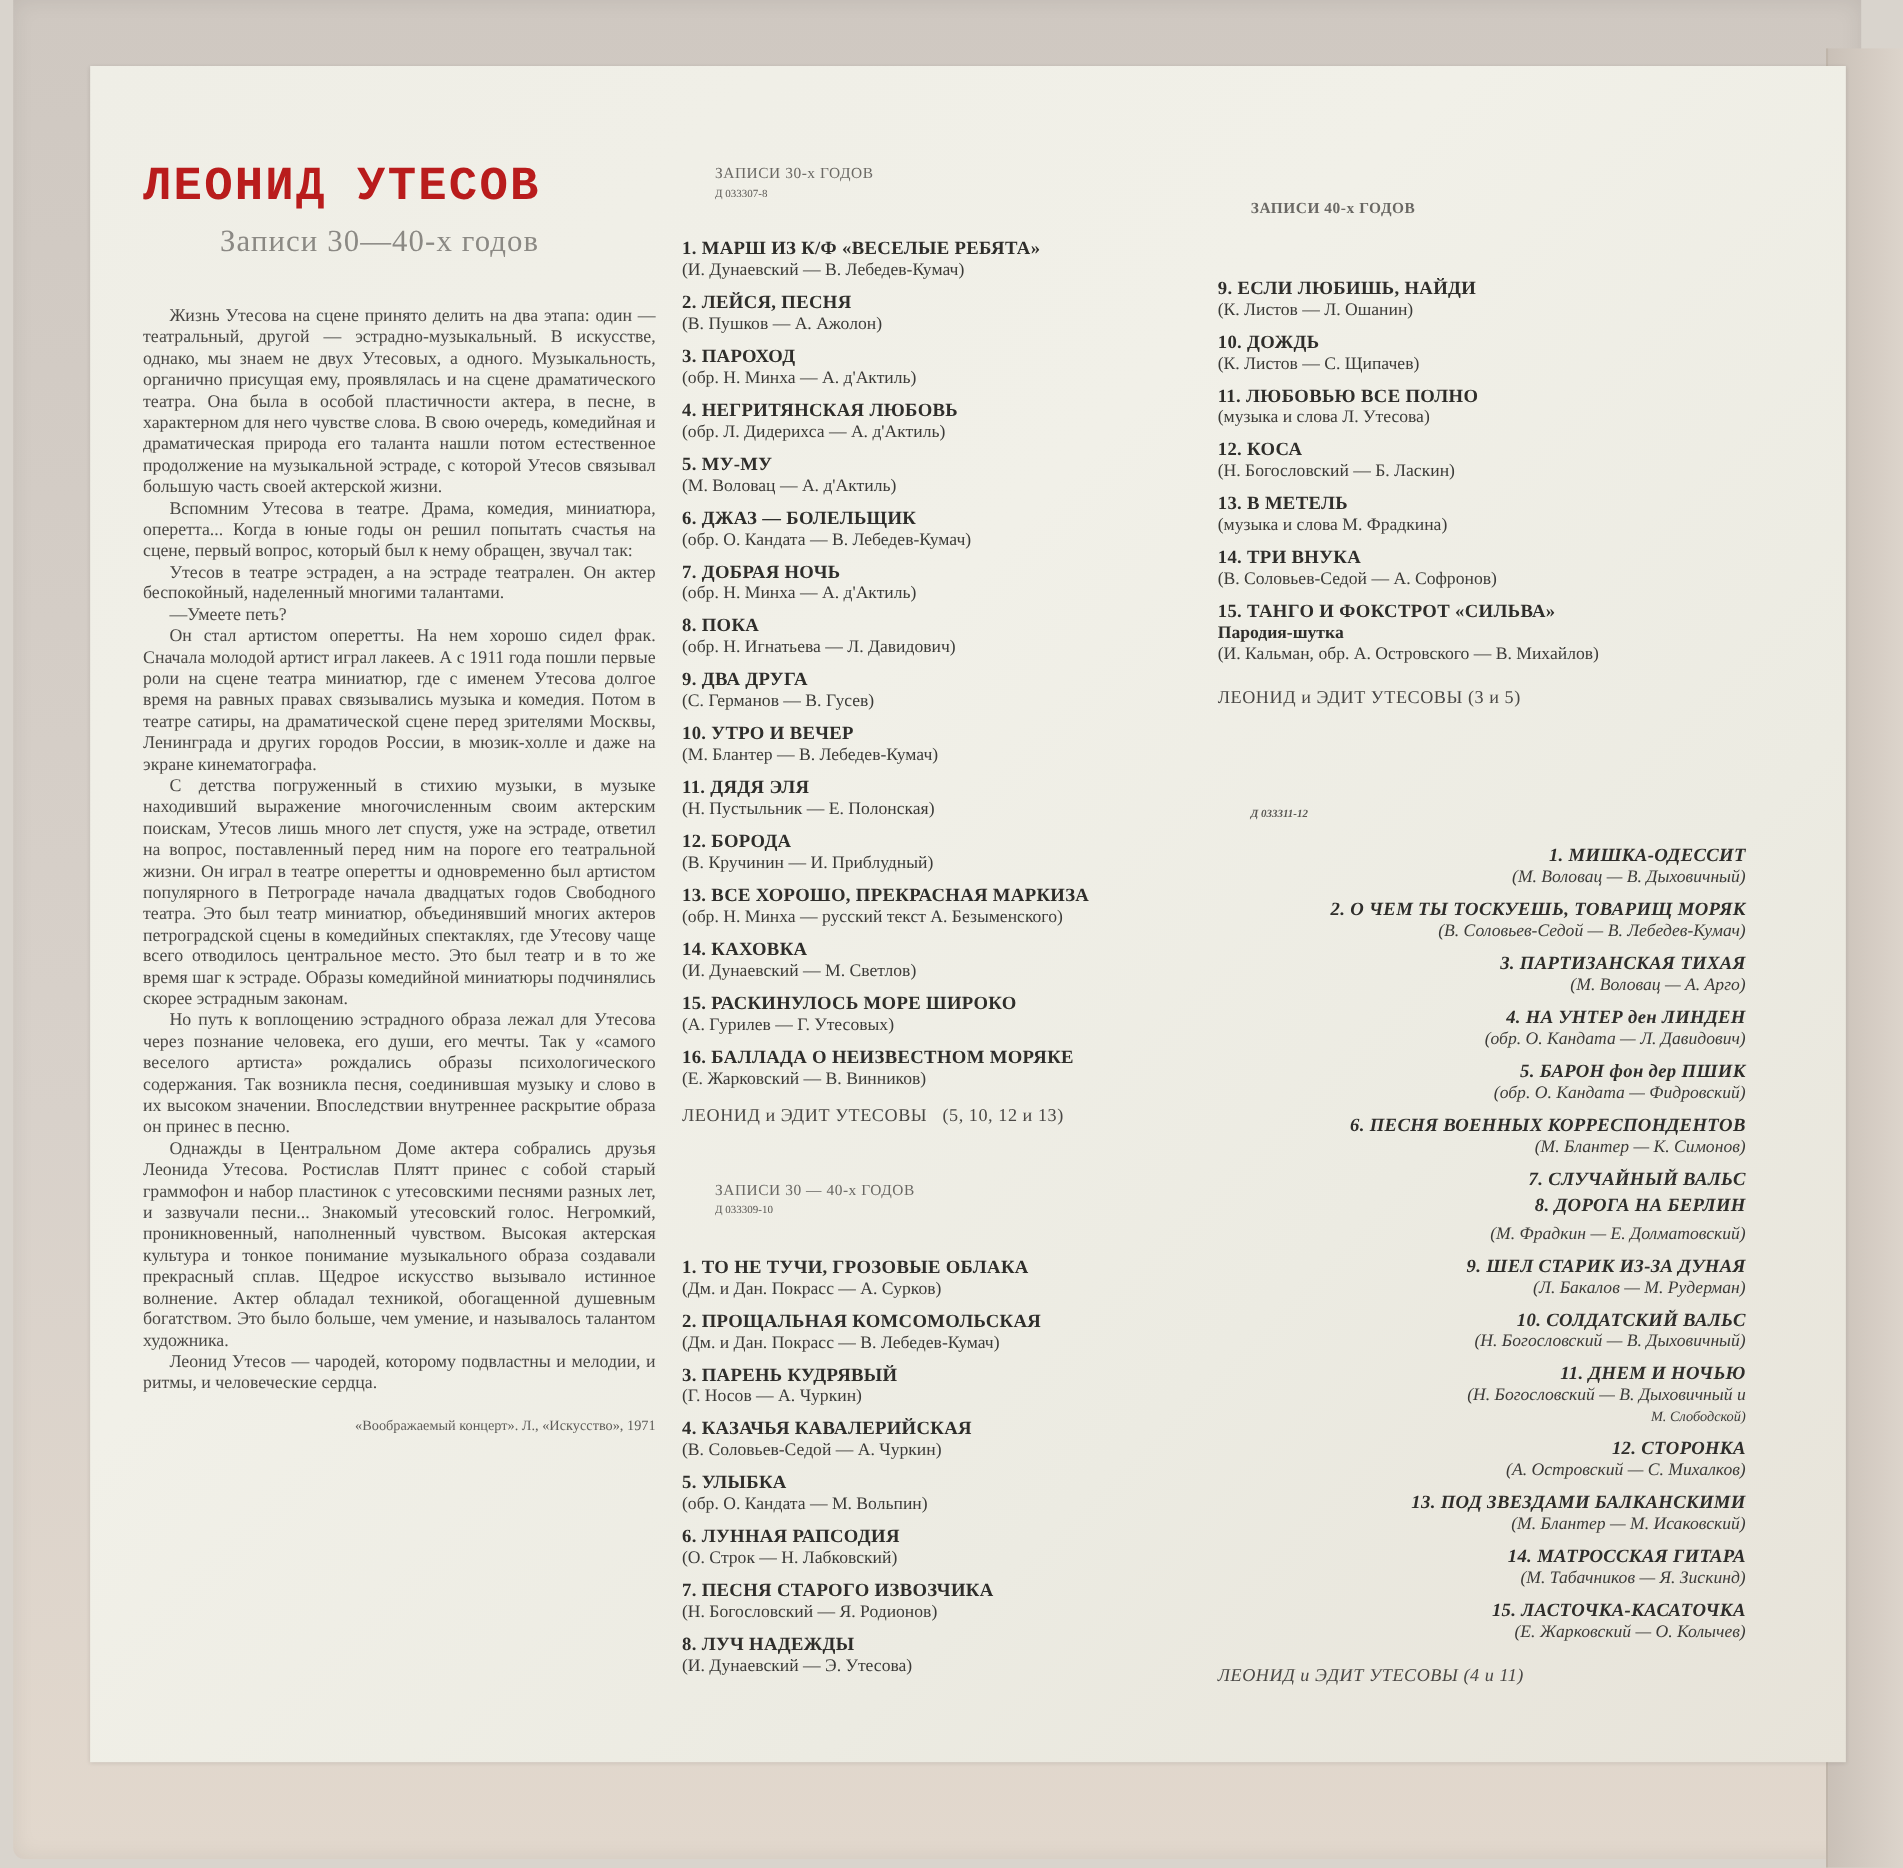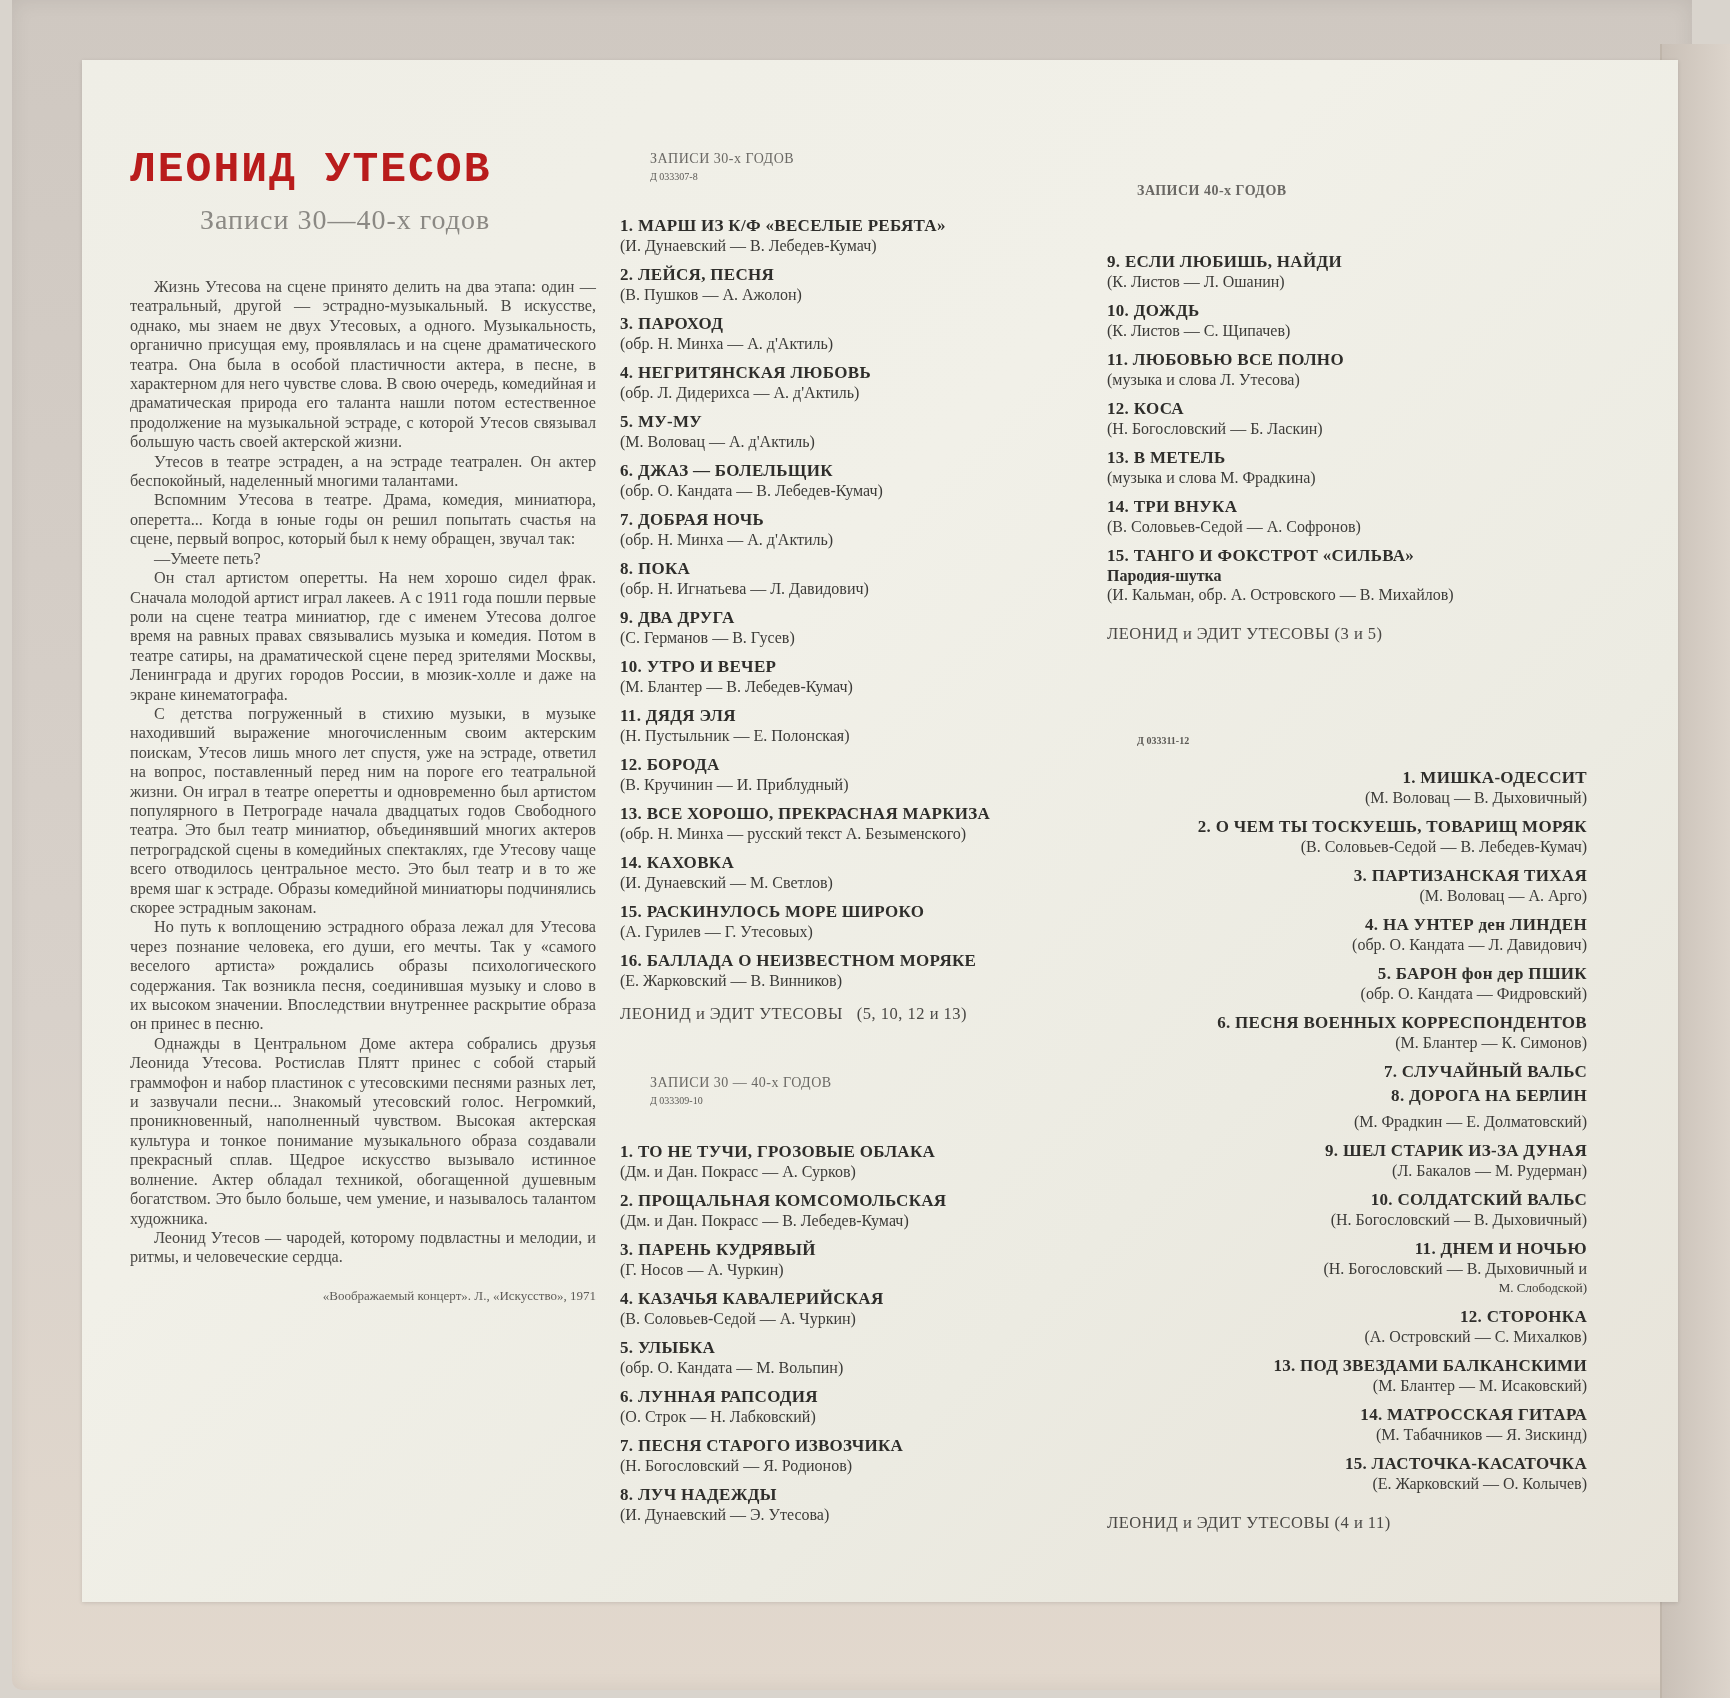--- a/index.html
+++ b/index.html
@@ -58,22 +58,22 @@
 <div class="box"></div>
 <div class="box-edge-right"></div>
 
 <div class="sheet"></div>
 
 <div class="col-left">
   <h1 class="title">ЛЕОНИД УТЕСОВ</h1>
   <div class="subtitle">Записи 30—40-х годов</div>
   <div class="essay">
     <p>Жизнь Утесова на сцене принято делить на два этапа: один — театральный, другой — эстрадно-музыкальный. В искусстве, однако, мы знаем не двух Утесовых, а одного. Музыкальность, органично присущая ему, проявлялась и на сцене драматического театра. Она была в особой пластичности актера, в песне, в характерном для него чувстве слова. В свою очередь, комедийная и драматическая природа его таланта нашли потом естественное продолжение на музыкальной эстраде, с которой Утесов связывал большую часть своей актерской жизни.</p>
+    <p>Вспомним Утесова в театре. Драма, комедия, миниатюра, оперетта... Когда в юные годы он решил попытать счастья на сцене, первый вопрос, который был к нему обращен, звучал так:</p>
     <p>Утесов в театре эстраден, а на эстраде театрален. Он актер беспокойный, наделенный многими талантами.</p>
-    <p>Вспомним Утесова в театре. Драма, комедия, миниатюра, оперетта... Когда в юные годы он решил попытать счастья на сцене, первый вопрос, который был к нему обращен, звучал так:</p>
     <p>—Умеете петь?</p>
     <p>Он стал артистом оперетты. На нем хорошо сидел фрак. Сначала молодой артист играл лакеев. А с 1911 года пошли первые роли на сцене театра миниатюр, где с именем Утесова долгое время на равных правах связывались музыка и комедия. Потом в театре сатиры, на драматической сцене перед зрителями Москвы, Ленинграда и других городов России, в мюзик-холле и даже на экране кинематографа.</p>
     <p>С детства погруженный в стихию музыки, в музыке находивший выражение многочисленным своим актерским поискам, Утесов лишь много лет спустя, уже на эстраде, ответил на вопрос, поставленный перед ним на пороге его театральной жизни. Он играл в театре оперетты и одновременно был артистом популярного в Петрограде начала двадцатых годов Свободного театра. Это был театр миниатюр, объединявший многих актеров петроградской сцены в комедийных спектаклях, где Утесову чаще всего отводилось центральное место. Это был театр и в то же время шаг к эстраде. Образы комедийной миниатюры подчинялись скорее эстрадным законам.</p>
     <p>Но путь к воплощению эстрадного образа лежал для Утесова через познание человека, его души, его мечты. Так у «самого веселого артиста» рождались образы психологического содержания. Так возникла песня, соединившая музыку и слово в их высоком значении. Впоследствии внутреннее раскрытие образа он принес в песню.</p>
     <p>Однажды в Центральном Доме актера собрались друзья Леонида Утесова. Ростислав Плятт принес с собой старый граммофон и набор пластинок с утесовскими песнями разных лет, и зазвучали песни... Знакомый утесовский голос. Негромкий, проникновенный, наполненный чувством. Высокая актерская культура и тонкое понимание музыкального образа создавали прекрасный сплав. Щедрое искусство вызывало истинное волнение. Актер обладал техникой, обогащенной душевным богатством. Это было больше, чем умение, и называлось талантом художника.</p>
     <p>Леонид Утесов — чародей, которому подвластны и мелодии, и ритмы, и человеческие сердца.</p>
   </div>
   <div class="citation">«Воображаемый концерт». Л., «Искусство», 1971</div>
 </div>
 
@@ -220,21 +220,21 @@
         </div>
       <div class="track">
           <div class="t-title">15. ТАНГО И ФОКСТРОТ «СИЛЬВА»</div>
           <div class="t-sub">Пародия-шутка</div>
           <div class="t-credits">(И. Кальман, обр. А. Островского — В. Михайлов)</div>
         </div>
     </div>
     <div class="note">ЛЕОНИД и ЭДИТ УТЕСОВЫ (3 и 5)</div>
   </div>
 
-  <div style="margin-top:88px;">
+  <div style="margin-top:88px;font-style:italic;">
     <div class="catalog" style="font-weight:bold;">Д 033311-12</div>
     <div class="tracks" style="margin-top:18px;text-align:right;">
       <div class="track">
           <div class="t-title">1. МИШКА-ОДЕССИТ</div>
           <div class="t-credits">(М. Воловац — В. Дыховичный)</div>
         </div>
       <div class="track">
           <div class="t-title">2. О ЧЕМ ТЫ ТОСКУЕШЬ, ТОВАРИЩ МОРЯК</div>
           <div class="t-credits">(В. Соловьев-Седой — В. Лебедев-Кумач)</div>
         </div>

